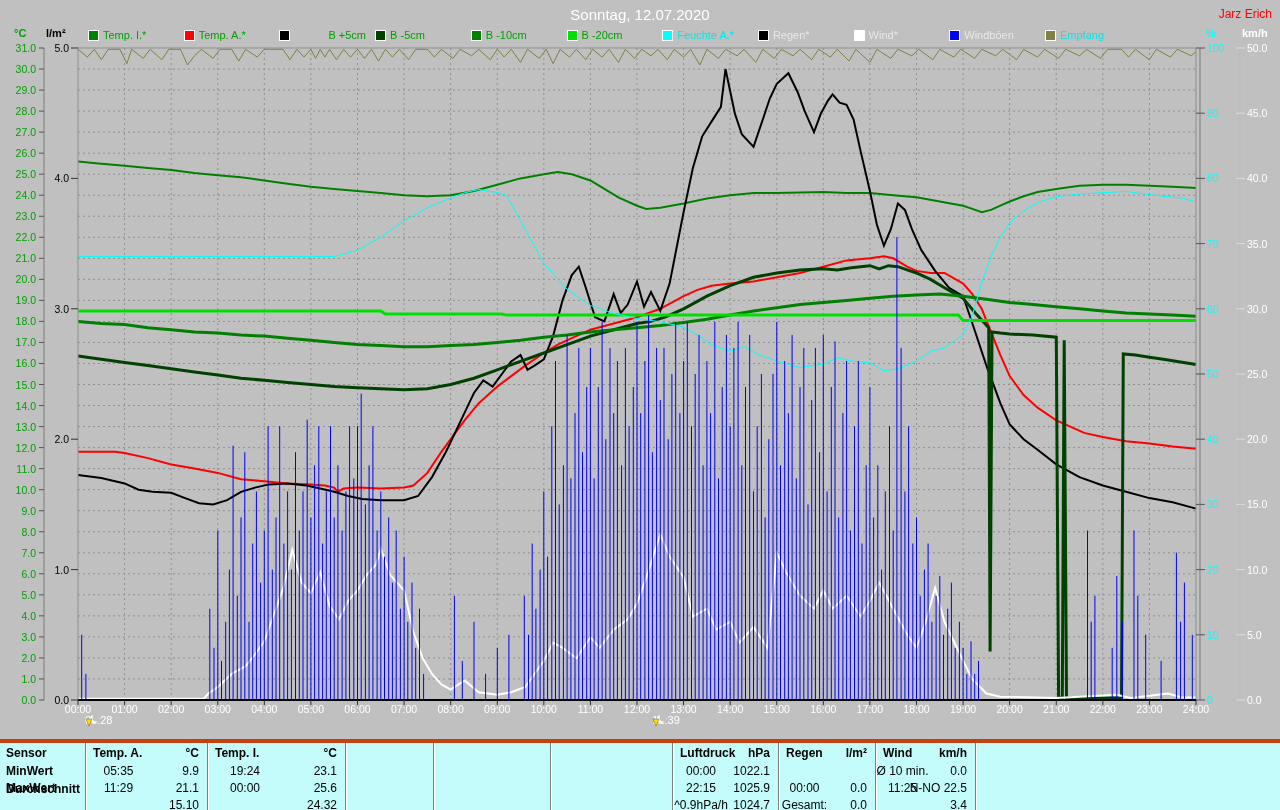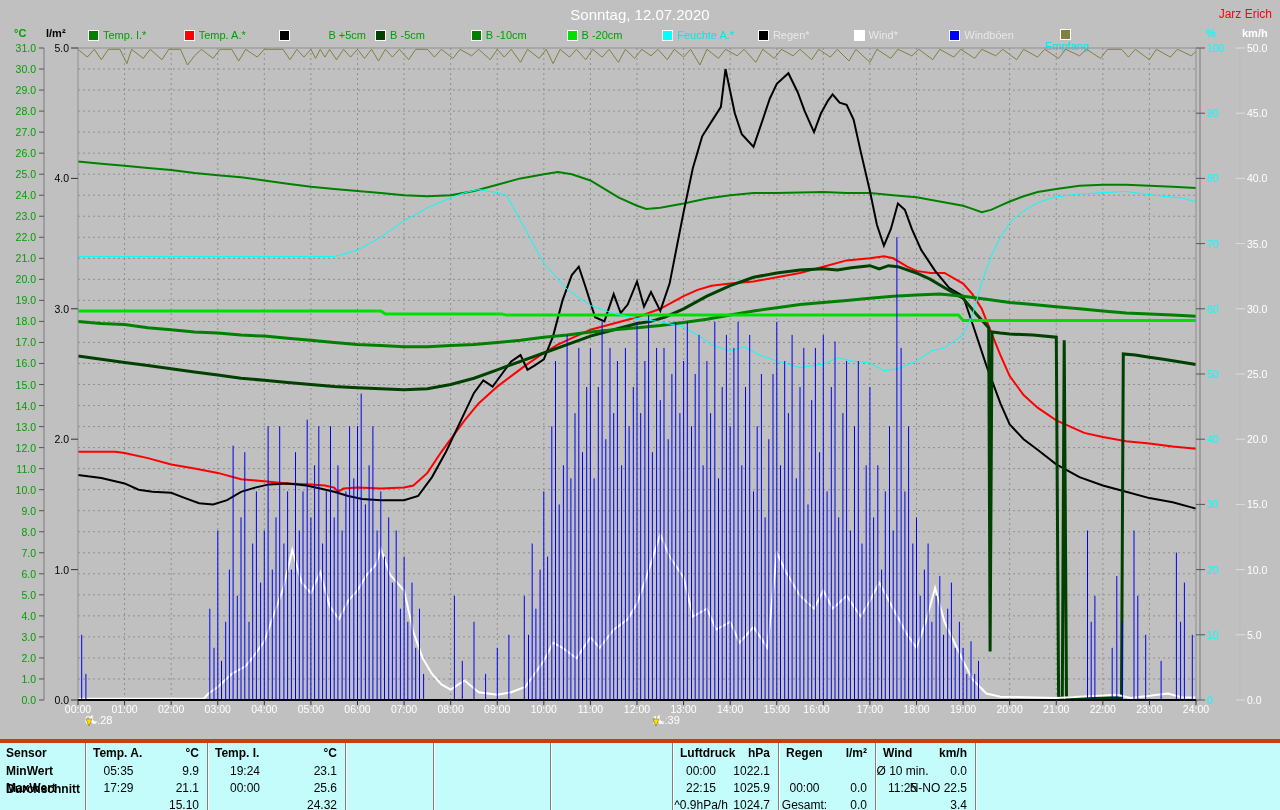--- a/index.html
+++ b/index.html
@@ -65,21 +65,21 @@
         <span style="color: rgb(232, 232, 232);">Regen*</span>
       </div>
       <div class="leg" style="left: 853.6px;">
         <span class="sw" style="background: rgb(255, 255, 255);"></span>
         <span style="color: rgb(232, 232, 232);">Wind*</span>
       </div>
       <div class="leg" style="left: 949.3px;">
         <span class="sw" style="background: rgb(0, 0, 255);"></span>
         <span style="color: rgb(232, 232, 232);">Windböen</span>
       </div>
-      <div class="leg" style="left: 1045px; flex-direction: column;">
+      <div class="leg" style="left: 1045px;">
         <span class="sw" style="background: rgb(128, 128, 64);"></span>
         <span style="color: rgb(0, 232, 232);">Empfang</span>
       </div>
     </div>
 
   <svg id="plot" width="1280" height="740">
       <line x1="124.58333333333334" y1="48" x2="124.58333333333334" y2="700" stroke="#8f8f8f" stroke-dasharray="2,3"></line>
       <line x1="171.16666666666669" y1="48" x2="171.16666666666669" y2="700" stroke="#8f8f8f" stroke-dasharray="2,3"></line>
       <line x1="217.75" y1="48" x2="217.75" y2="700" stroke="#8f8f8f" stroke-dasharray="2,3"></line>
       <line x1="264.33333333333337" y1="48" x2="264.33333333333337" y2="700" stroke="#8f8f8f" stroke-dasharray="2,3"></line>
@@ -502,21 +502,21 @@
       <div class="tl" style="left:337.5px;top:704px;width:40px;text-align:center;color:#FFFFFF">06:00</div>
       <div class="tl" style="left:384.08333333333337px;top:704px;width:40px;text-align:center;color:#FFFFFF">07:00</div>
       <div class="tl" style="left:430.6666666666667px;top:704px;width:40px;text-align:center;color:#FFFFFF">08:00</div>
       <div class="tl" style="left:477.25px;top:704px;width:40px;text-align:center;color:#FFFFFF">09:00</div>
       <div class="tl" style="left:523.8333333333334px;top:704px;width:40px;text-align:center;color:#FFFFFF">10:00</div>
       <div class="tl" style="left:570.4166666666667px;top:704px;width:40px;text-align:center;color:#FFFFFF">11:00</div>
       <div class="tl" style="left:617px;top:704px;width:40px;text-align:center;color:#FFFFFF">12:00</div>
       <div class="tl" style="left:663.5833333333334px;top:704px;width:40px;text-align:center;color:#FFFFFF">13:00</div>
       <div class="tl" style="left:710.1666666666667px;top:704px;width:40px;text-align:center;color:#FFFFFF">14:00</div>
       <div class="tl" style="left:756.75px;top:704px;width:40px;text-align:center;color:#FFFFFF">15:00</div>
-      <div class="tl" style="left:803.3333333333334px;top:704px;width:40px;color:#FFFFFF">16:00</div>
+      <div class="tl" style="left:803.3333333333334px;top:704px;width:40px;text-align:center;color:#FFFFFF">16:00</div>
       <div class="tl" style="left:849.9166666666667px;top:704px;width:40px;text-align:center;color:#FFFFFF">17:00</div>
       <div class="tl" style="left:896.5px;top:704px;width:40px;text-align:center;color:#FFFFFF">18:00</div>
       <div class="tl" style="left:943.0833333333334px;top:704px;width:40px;text-align:center;color:#FFFFFF">19:00</div>
       <div class="tl" style="left:989.6666666666667px;top:704px;width:40px;text-align:center;color:#FFFFFF">20:00</div>
       <div class="tl" style="left:1036.25px;top:704px;width:40px;text-align:center;color:#FFFFFF">21:00</div>
       <div class="tl" style="left:1082.8333333333335px;top:704px;width:40px;text-align:center;color:#FFFFFF">22:00</div>
       <div class="tl" style="left:1129.4166666666667px;top:704px;width:40px;text-align:center;color:#FFFFFF">23:00</div>
       <div class="tl" style="left:1176px;top:704px;width:40px;text-align:center;color:#FFFFFF">24:00</div>
     </div>
   <div id="markers">
@@ -549,21 +549,21 @@
       <div class="sep" style="left: 875px;"></div>
       <div class="sep" style="left: 975px;"></div>
       <div class="cell b" style="left:6px;top:2px;width:78px">Sensor</div>
       <div class="cell b" style="left:6px;top:20px;width:78px">MinWert</div>
       <div class="cell b" style="left:6px;top:37px;width:78px">MaxWert</div>
       <div class="cell b" style="left:6px;top:38px;width:58px">Durchschnitt</div>
       <div class="cell b" style="left:93px;top:2px">Temp. A.</div>
       <div class="cell b" style="left:85px;top:2px;width:114px;text-align:right">°C</div>
       <div class="cell" style="left:85px;top:20px;width:67px;text-align:center">05:35</div>
       <div class="cell" style="left:85px;top:20px;width:114px;text-align:right">9.9</div>
-      <div class="cell" style="left:85px;top:37px;width:67px;text-align:center">17:29</div>
+      <div class="cell" style="left:85px;top:37px;width:67px;text-align:center">11:29</div>
       <div class="cell" style="left:85px;top:37px;width:114px;text-align:right">21.1</div>
       <div class="cell" style="left:85px;top:54px;width:114px;text-align:right">15.10</div>
       <div class="cell b" style="left:215px;top:2px">Temp. I.</div>
       <div class="cell b" style="left:207px;top:2px;width:130px;text-align:right">°C</div>
       <div class="cell" style="left:207px;top:20px;width:76px;text-align:center">19:24</div>
       <div class="cell" style="left:207px;top:20px;width:130px;text-align:right">23.1</div>
       <div class="cell" style="left:207px;top:37px;width:76px;text-align:center">00:00</div>
       <div class="cell" style="left:207px;top:37px;width:130px;text-align:right">25.6</div>
       <div class="cell" style="left:207px;top:54px;width:130px;text-align:right">24.32</div>
       <div class="cell b" style="left:680px;top:2px">Luftdruck</div>

